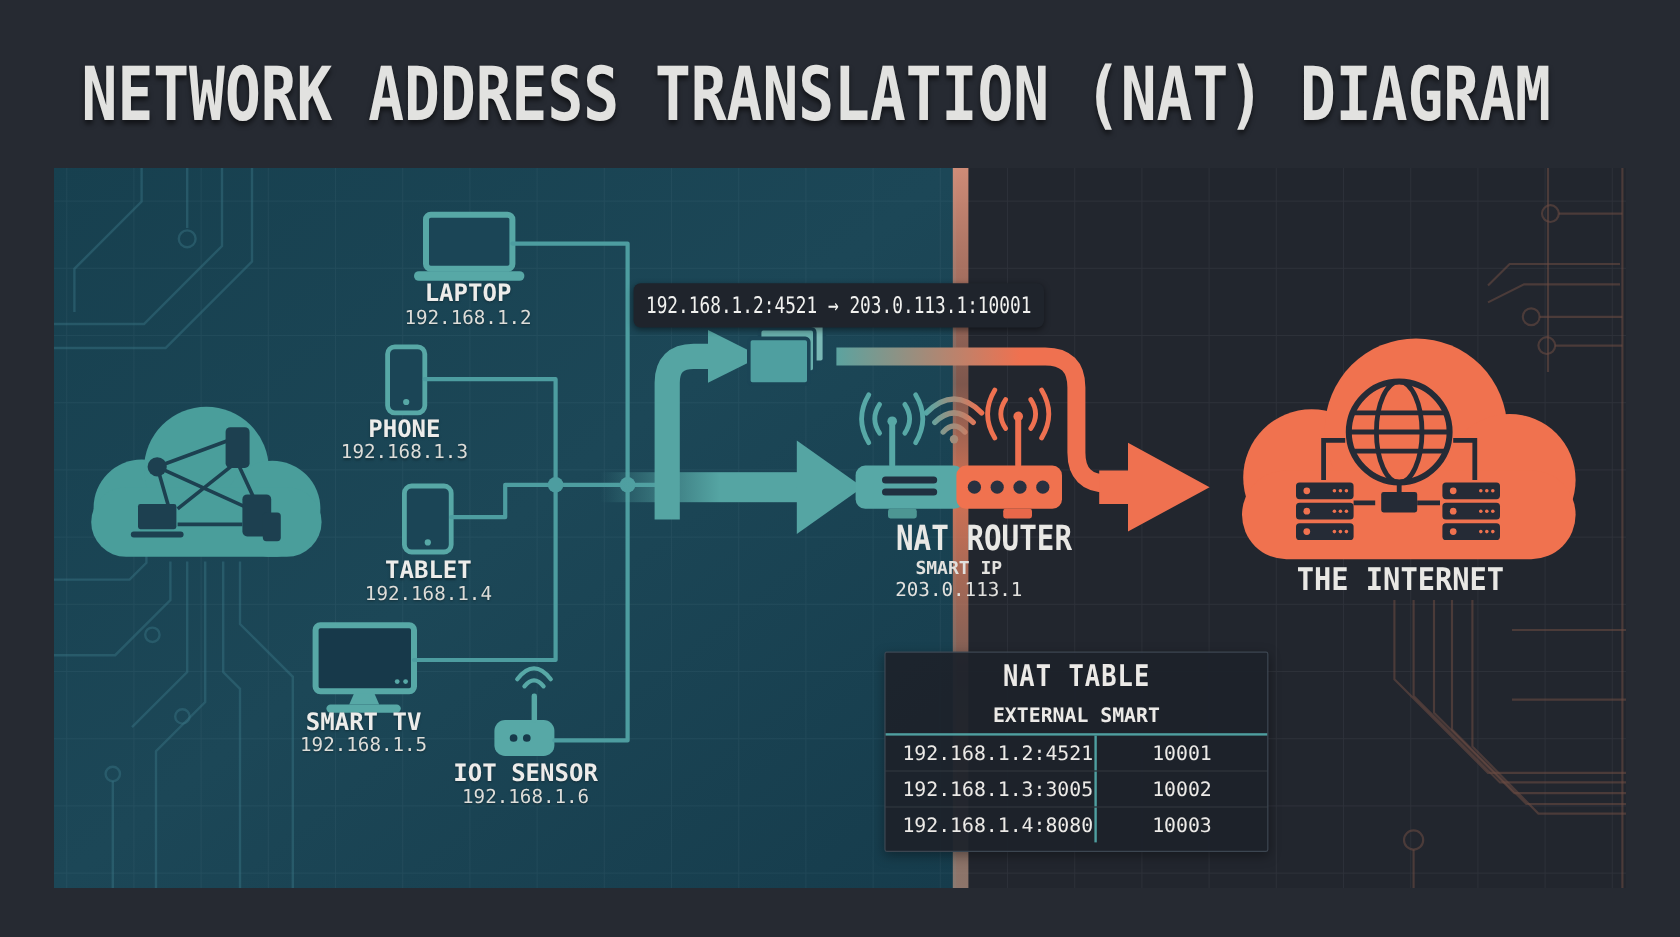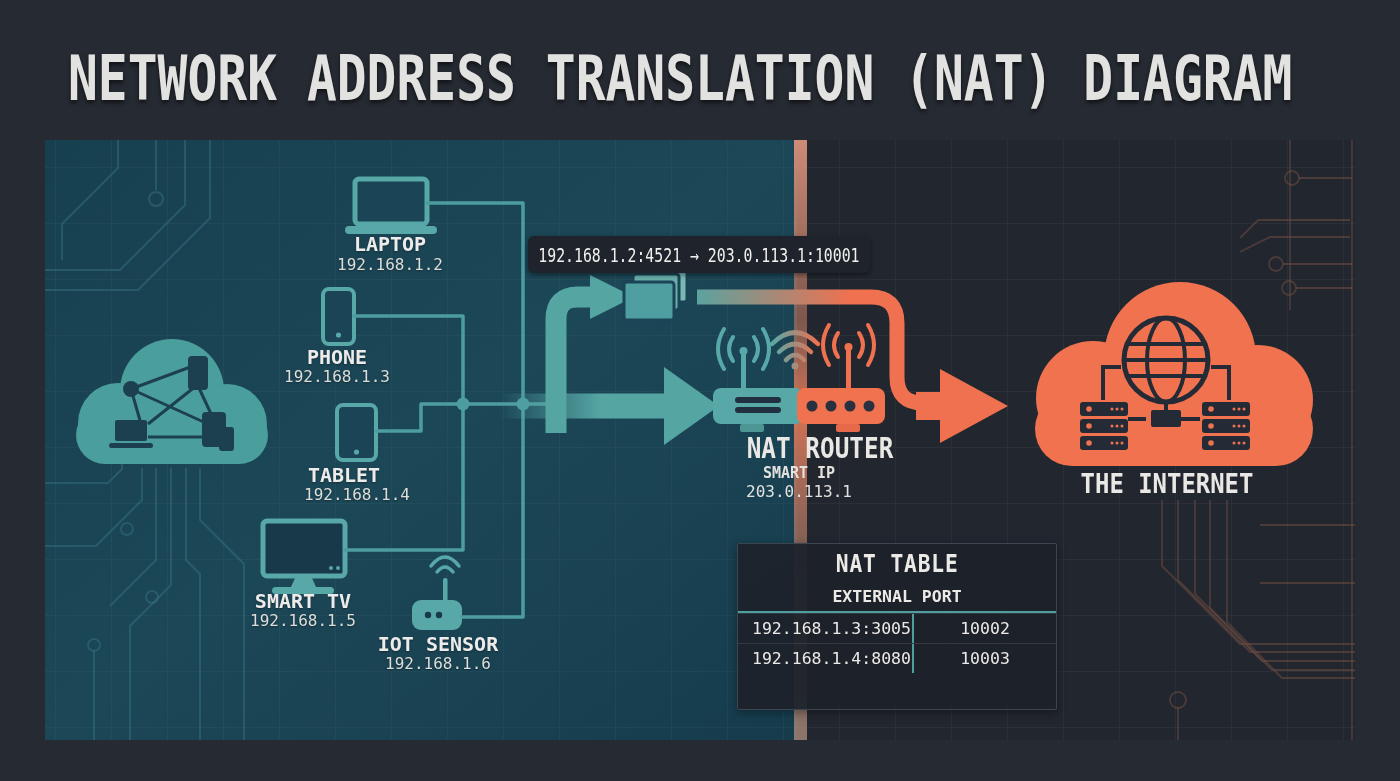--- a/index.html
+++ b/index.html
@@ -290,21 +290,21 @@
       </g>
     </g>
   </svg>
 
   <div class="page-title"><span class="sq">NETWORK ADDRESS TRANSLATION (NAT) DIAGRAM</span></div>
 
   <div class="lbl dev-name" style="left:390px;top:233px">LAPTOP</div>
   <div class="lbl dev-ip" style="left:390px;top:256px">192.168.1.2</div>
   <div class="lbl dev-name" style="left:337px;top:346px">PHONE</div>
   <div class="lbl dev-ip" style="left:337px;top:368px">192.168.1.3</div>
-  <div class="lbl dev-name" style="left:344px;top:464px">TABLET</div>
+  <div class="lbl dev-name" style="left:357px;top:464px">TABLET</div>
   <div class="lbl dev-ip" style="left:357px;top:486px">192.168.1.4</div>
   <div class="lbl dev-name" style="left:303px;top:590px">SMART TV</div>
   <div class="lbl dev-ip" style="left:303px;top:612px">192.168.1.5</div>
   <div class="lbl dev-name" style="left:438px;top:633px">IOT SENSOR</div>
   <div class="lbl dev-ip" style="left:438px;top:655px">192.168.1.6</div>
 
   <div class="flow-label">
     <span class="sq">192.168.1.2:4521 → 203.0.113.1:10001</span>
   </div>
 
@@ -312,21 +312,25 @@
   <div class="lbl router-sub" style="left:799px;top:465px">SMART IP</div>
   <div class="lbl router-ip" style="left:799px;top:483px">203.0.113.1</div>
 
   <div class="lbl internet-label" style="left:1167px;top:470px"><span class="sq">THE INTERNET</span></div>
 
   <div class="nat-table">
     <div class="nt-title">
         <span class="sq">NAT TABLE</span>
       </div>
     <div class="nt-row nt-head">
-      <div class="nt-c2">EXTERNAL PORT</div>
+      <div class="nt-c2">EXTERNAL SMART</div>
+    </div>
+    <div class="nt-row nt-data first">
+      <div class="nt-c1">192.168.1.2:4521</div>
+      <div class="nt-c2">10001</div>
     </div>
     <div class="nt-row nt-data">
       <div class="nt-c1">192.168.1.3:3005</div>
       <div class="nt-c2">10002</div>
     </div>
     <div class="nt-row nt-data">
       <div class="nt-c1">192.168.1.4:8080</div>
       <div class="nt-c2">10003</div>
     </div>
   </div>

